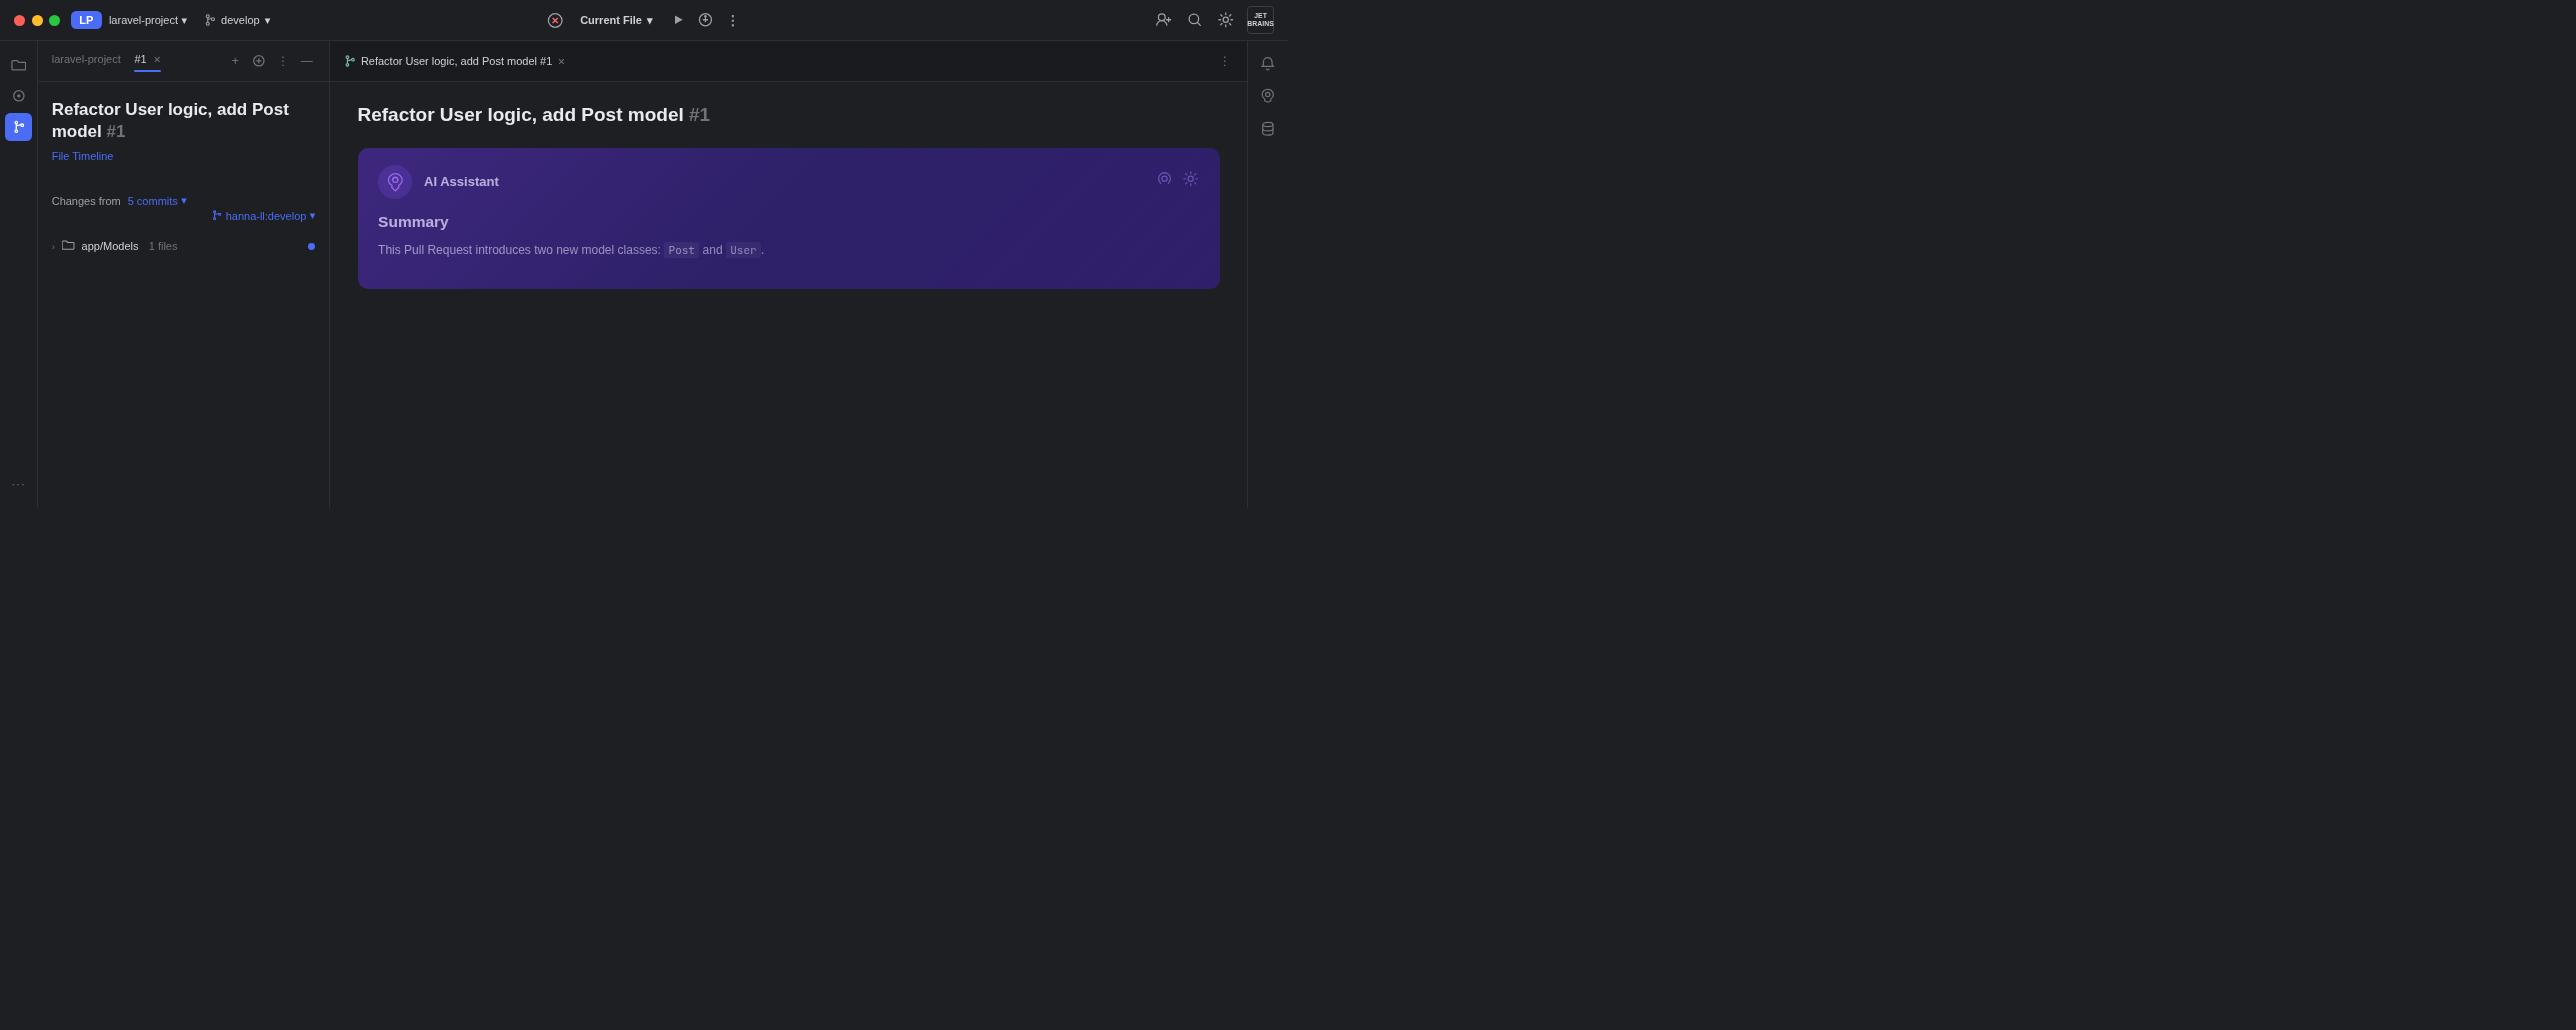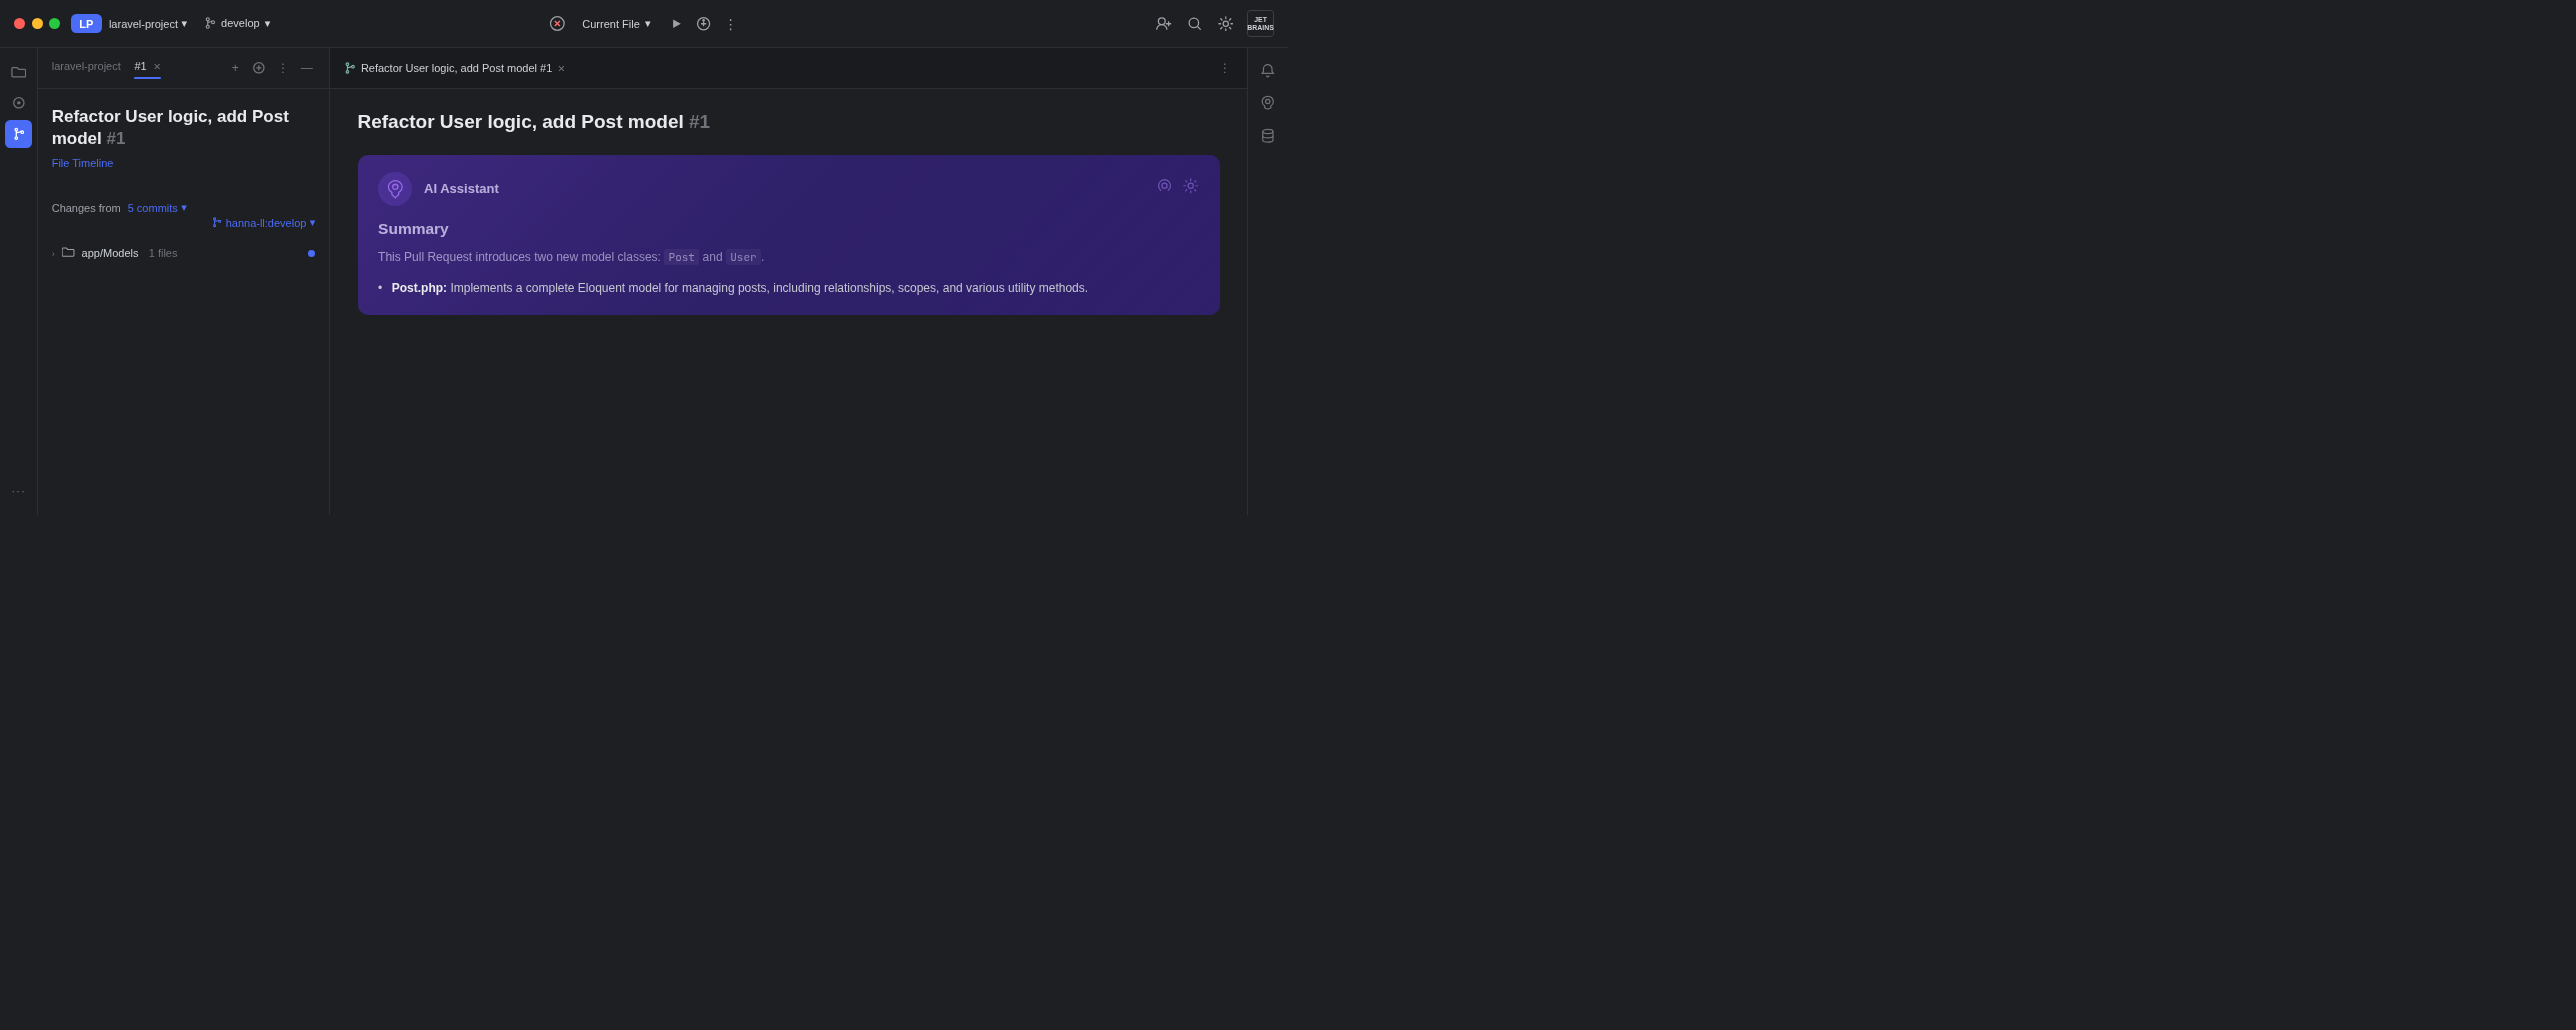--- a/index.html
+++ b/index.html
@@ -9,21 +9,21 @@
       font-family: -apple-system, BlinkMacSystemFont, "Segoe UI", sans-serif;
       background: #1e1f22;
       color: #cdd1d7;
       overflow: hidden;
     }
 
     
     .titlebar {
       display: flex;
       align-items: center;
-      height: 48px;
+      height: 41px;
       background: #1e1f22;
       padding: 0 13.7px;
       border-bottom: 0.9px solid #2d2f33;
       position: relative;
     }
     .traffic-lights {
       display: flex;
       gap: 6.9px;
       margin-right: 10.3px;
     }
@@ -65,20 +65,21 @@
       color: #cdd1d7;
       cursor: pointer;
     }
     .titlebar-center {
       position: absolute;
       left: 50%;
       transform: translateX(-50%);
       display: flex;
       align-items: center;
       gap: 8.6px;
+      font-weight: bold;
     }
     .current-file-btn {
       display: flex;
       align-items: center;
       gap: 5.2px;
       font-size: 11px;
       color: #cdd1d7;
       cursor: pointer;
       padding: 3.4px 6.9px;
       border-radius: 3.4px;
@@ -666,23 +667,20 @@
           </div>
         </div>
 
         <div class="summary-title">Summary</div>
 
         <p class="summary-text">
           This Pull Request introduces two new model classes: <code>Post</code> and <code>User</code>.
         </p>
 
         <ul class="bullet-list">
-          <li>
-            <strong>Post.php:</strong> Implements a complete Eloquent model for managing posts, including relationships, scopes, and various utility methods.
-          </li>
         </ul>
       </div>
     </div>
   </div>
 
   <div class="far-right-sidebar">
     <div class="far-right-icon">
       <svg width="15.5" height="15.5" viewBox="0 0 18 18" fill="none">
         <path d="M9 2a5 5 0 00-5 5v3l-1.5 2h13L14 10V7a5 5 0 00-5-5z" stroke="#6f7379" stroke-width="1.4"></path>
         <path d="M7.5 14.5a1.5 1.5 0 003 0" stroke="#6f7379" stroke-width="1.4"></path>

